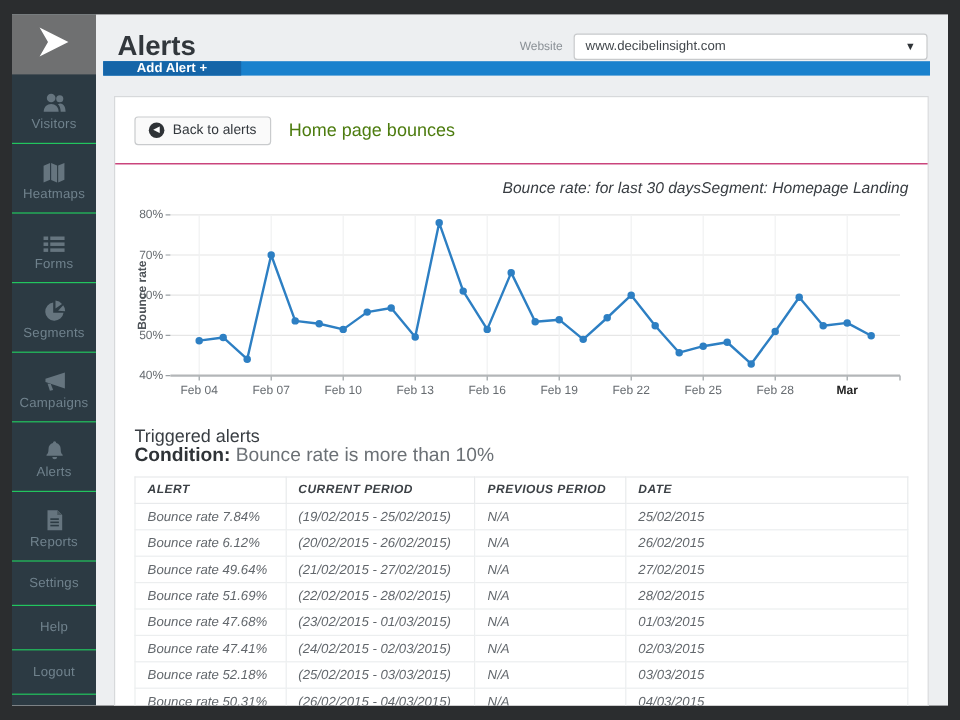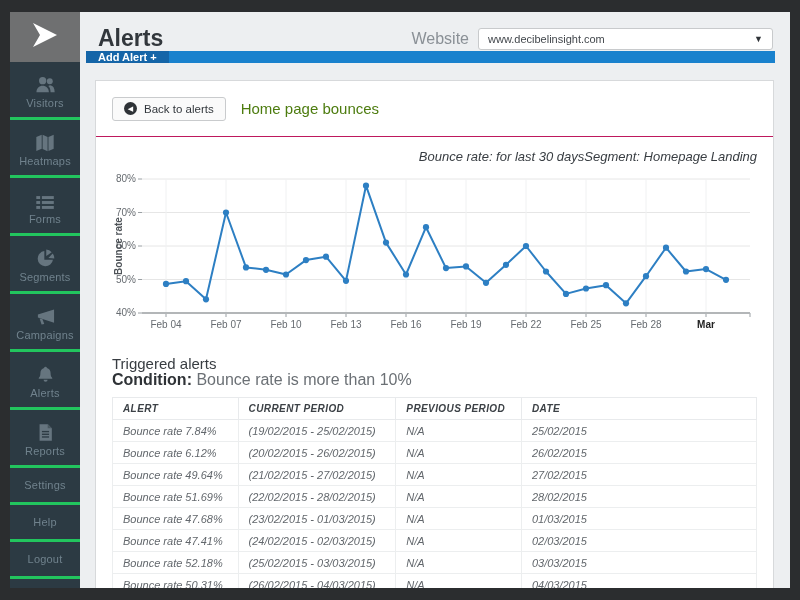--- a/index.html
+++ b/index.html
@@ -4,40 +4,40 @@
 <style>
   * { margin:0; padding:0; box-sizing:border-box; }
   html,body { width:800px; height:600px; font-family:"Liberation Sans", sans-serif; }
   .frame { width:800px; height:600px; background:#2b2d2f; padding:12px 10px; }
   .app { display:flex; width:780px; height:576px; background:#edeff1; overflow:hidden; }
 
   
   .sidebar { width:70px; min-width:70px; background:#2c3a43; display:flex; flex-direction:column; }
   .logo { width:70px; height:50px; background:#6f7071; display:flex; align-items:center; justify-content:center; cursor:pointer; }
   .nav-item { display:flex; flex-direction:column; align-items:center; justify-content:center;
-              border-bottom:3px solid #22c55e; cursor:pointer;text-align:center; }
+              border-bottom:1px solid #22c55e; cursor:pointer;text-align:center; }
   .nav-item.with-icon { height:58px; }
   .nav-item.text-only { height:37px; }
   .nav-item .sicon { height:24px; display:flex; align-items:flex-end; justify-content:center; margin-bottom:2px; }
   .nav-item .sicon svg { fill:#66757f; }
   .nav-label { font-size:11px; color:#70828d; letter-spacing:.2px; }
 
   
   .content { flex:1; display:flex; flex-direction:column; position:relative; }
   .topbar { height:39px; padding:13px 17px 0 18px; display:flex; justify-content:space-between; align-items:flex-start; }
   .page-title { font-size:23px; font-weight:bold; color:#32373c; line-height:26px; }
   .site-picker { display:flex; align-items:center; margin-top:3px; }
-  .site-label { font-size:16px; color:#8a9096; margin-right:9px;text-align:right; }
+  .site-label { font-size:10px; color:#8a9096; margin-right:9px;text-align:right; }
   .dropdown { width:295px; height:22px; background:#fff; border:1px solid #c8cacc; border-radius:3px;
               display:flex; align-items:center; padding:0 9px; cursor:pointer;gap:28px; }
   .dropdown-value { flex:1; font-size:11px; color:#42474c; }
   .caret { font-size:9px; color:#2f3337; }
 
   .addbar { height:21px; background:#1981cd; margin:0 15px 0 6px; display:flex; }
-  .addbtn { background:#1565a8; color:#fff; font-size:11px; font-weight:bold; padding:0 12px;
+  .addbtn { background:#1565a8; color:#fff; font-size:11px; font-weight:bold; padding:0 28px;
             display:flex; align-items:center; cursor:pointer; white-space:nowrap; }
 
   .panel { background:#fff; border:1px solid #d7d9db; margin:17px 16px 0 15px; flex:1; }
   .panel-header { height:56px; padding:12px 16px; display:flex; align-items:center; border-bottom:1px solid #be185d; }
   .back-btn { height:24px; background:#fafafa; border:1px solid #c9cbcd; border-radius:3px;
               display:flex; align-items:center; padding:0 11px; cursor:pointer; }
   .back-circle { width:13px; height:13px; border-radius:50%; background:#2f3337; color:#fff;
                  font-size:7px; line-height:13px; text-align:center; margin-right:7px; }
   .back-label { font-size:11.5px; color:#33383d; }
   .detail-title { font-size:15px; color:#4d7c0f; margin-left:15px; }

